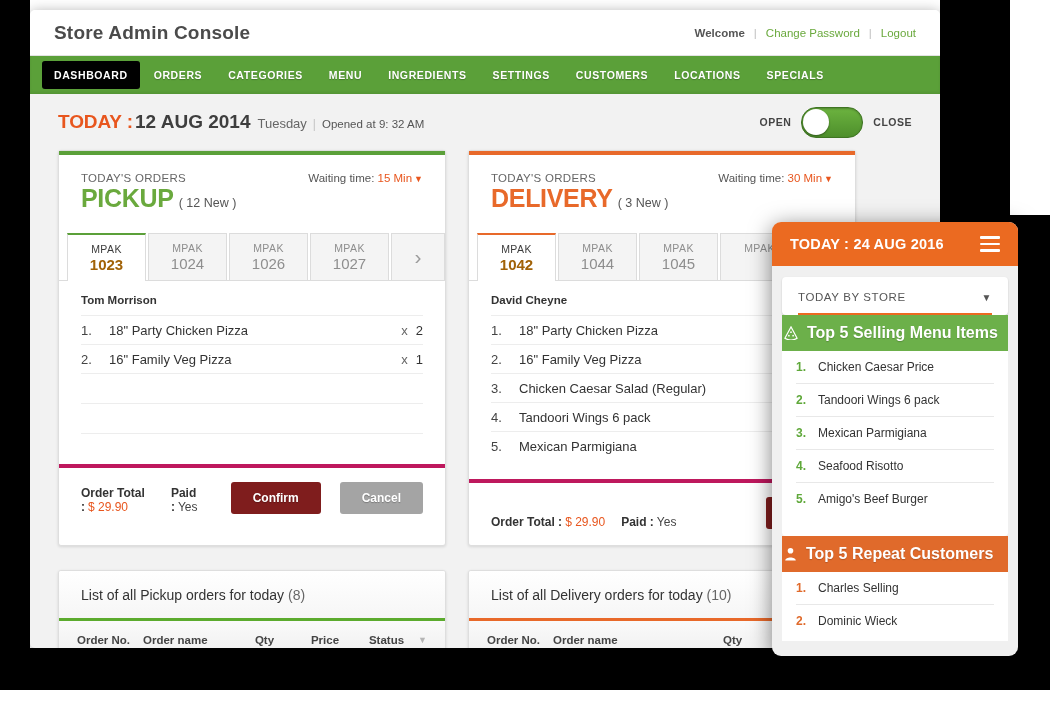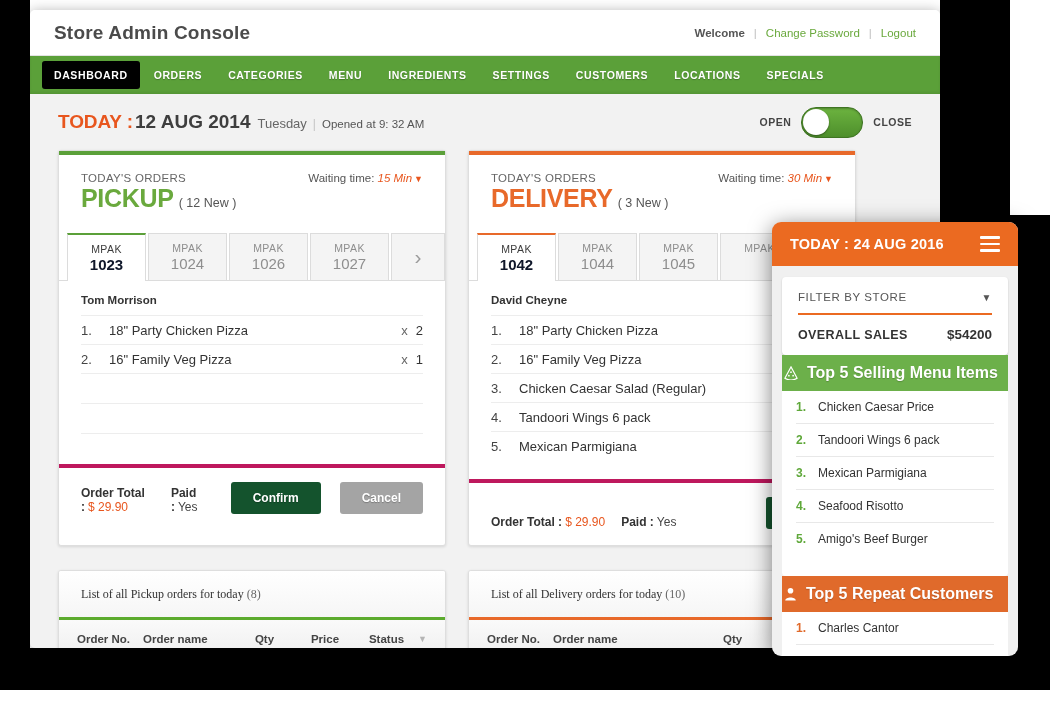--- a/index.html
+++ b/index.html
@@ -63,61 +63,61 @@
   .card-top{height:4px;}
   .card.pickup .card-top{background:#5ba039;}
   .card.delivery .card-top{background:#e8692a;}
   .card-head{padding:17px 22px 6px;display:flex;justify-content:space-between;align-items:flex-start;}
   .kicker{font-size:11.5px;color:#666;letter-spacing:.3px;}
   .bigtype{font-size:25px;font-weight:bold;letter-spacing:-.3px;}
   .bigtype.green{color:#6aa93d;}
   .bigtype.orange{color:#e8692a;}
   .newcount{font-size:12.5px;color:#555;font-weight:normal;margin-left:5px;}
   .wait{font-size:11.5px;color:#555;white-space:nowrap;cursor:pointer;}
-  .wait b{color:#e8561e;font-weight:normal;font-style:italic;}
+  .wait b{color:#e8561e;font-weight:normal;}
   .caret{color:#e8561e;font-size:9px;margin-left:2px;}
   
   .tabs{display:flex;margin:14px 0 0 0;border-bottom:1px solid #dcdcdc;padding-left:8px;}
   .tab{width:77px;padding:8px 0 7px;text-align:center;background:#f4f4f4;
     border:1px solid #dcdcdc;border-bottom:none;margin-right:2px;cursor:pointer;}
   .tab .t1{font-size:10.5px;color:#8e8e8e;letter-spacing:.4px;}
   .tab .t2{font-size:15px;color:#8e8e8e;margin-top:1px;}
   .tab.active{background:#fff;border-top:2px solid;margin-bottom:-1px;padding-bottom:8px;}
   .card.pickup .tab.active{border-top-color:#5ba039;}
   .card.delivery .tab.active{border-top-color:#e8692a;}
   .tab.active .t1{color:#3c3c3c;}
-  .tab.active .t2{color:#0f172a;font-weight:bold;}
+  .tab.active .t2{color:#a16207;font-weight:bold;}
   .tab-next{flex:1;background:#f4f4f4;border:1px solid #dcdcdc;border-bottom:none;
     display:flex;align-items:center;justify-content:center;color:#9a9a9a;font-size:21px;cursor:pointer;}
   .cust-wrap{padding:0 22px;}
   .cust-name{font-size:11.5px;font-weight:bold;color:#333;padding:13px 0 9px;border-bottom:1px solid #ededed;}
   .oitem{display:flex;align-items:center;font-size:13px;color:#333;
     padding:8px 0;border-bottom:1px solid #ededed;height:12px;}
   .oidx{width:28px;color:#444;}
   .oname{flex:1;}
   .oqty{color:#333;white-space:nowrap;}
   .oqty .x{color:#666;margin-right:8px;}
   .ofill{height:29px;border-bottom:1px solid #ededed;}
   .card-foot{display:flex;align-items:flex-end;padding:14px 22px 16px;border-top:4px solid #be185d;
     margin-top:6px;gap:0;}
   .ft{font-size:12px;font-weight:bold;color:#333;}
   .ft .amt{color:#e8561e;font-weight:normal;margin-left:3px;}
   .ft .val{color:#444;font-weight:normal;margin-left:3px;}
   .spacer{flex:1;}
   .btn{font-size:12px;font-weight:bold;color:#fff;border-radius:3px;padding:9px 22px;
     cursor:pointer;text-shadow:0 1px 1px rgba(0,0,0,.25);}
-  .btn-confirm{background:#14532d;margin-left:24px;}
+  .btn-confirm{background:#7f1d1d;margin-left:24px;}
   .btn-cancel{background:#a4a4a4;margin-left:19px;}
 
   
   .lists{display:flex;gap:22px;margin-top:24px;}
   .lpanel{background:#fff;border:1px solid #dedede;border-radius:3px;width:386px;
     box-shadow:0 1px 3px rgba(0,0,0,.12);overflow:hidden;}
-  .lpanel-title{padding:16px 22px 15px;font-size:12px;color:#333;
-    background:linear-gradient(#ffffff,#f6f6f6);font-family:Liberation Serif, serif;}
+  .lpanel-title{padding:16px 22px 15px;font-size:14px;color:#333;
+    background:linear-gradient(#ffffff,#f6f6f6);}
   .lpanel-title .cnt{color:#666;}
   .lrule{height:3px;}
   .lpanel.pickup .lrule{background:#5cab2e;}
   .lpanel.delivery .lrule{background:#e8692a;}
   .lhead{display:flex;align-items:center;padding:13px 18px;
     background:linear-gradient(#fafafa,#efefef);font-size:11.5px;font-weight:bold;color:#444;}
   .lh-no{width:66px;}
   .lh-name{flex:1;}
   .lh-qty{width:56px;}
   .lh-price{width:58px;}
@@ -379,28 +379,24 @@
     <div class="m-title">TODAY : 24 AUG 2016</div>
     <div class="burger">
         <i></i>
         <i></i>
         <i></i>
       </div>
   </div>
   <div class="m-body">
     <div class="m-card">
       <div class="m-filter">
-        <span>FILTER BY STORE</span>
+        <span>TODAY BY STORE</span>
         <span class="dcaret">▼</span>
       </div>
       <div class="m-fline"></div>
-      <div class="m-sales">
-        <span>OVERALL SALES</span>
-        <span class="val">$54200</span>
-      </div>
     </div>
 
     <div class="m-bar green">
       <span style="display:inline-flex;">
         <svg width="14" height="14" viewBox="0 0 16 16">
             <path d="M8 1 L15 14 A14 14 0 0 1 1 14 Z" fill="none" stroke="#fff" stroke-width="1.3"></path>
             <circle cx="8" cy="7" r="1" fill="#fff"></circle>
             <circle cx="5.6" cy="11" r="1" fill="#fff"></circle>
             <circle cx="10.4" cy="11" r="1" fill="#fff"></circle>
           </svg>
@@ -436,21 +432,21 @@
         <svg width="13" height="14" viewBox="0 0 14 16">
             <circle cx="7" cy="4.2" r="3.2" fill="#fff"></circle>
             <path d="M1 15.5 C1 10.8 13 10.8 13 15.5 Z" fill="#fff"></path>
           </svg>
       </span>
       <span>Top 5 Repeat Customers</span>
     </div>
     <div class="m-list orange">
       <div class="m-row">
         <span class="num">1.</span>
-        <span>Charles Cantor</span>
+        <span>Charles Selling</span>
       </div>
       <div class="m-row">
         <span class="num">2.</span>
         <span>Dominic Wieck</span>
       </div>
     </div>
   </div>
 </div>
 
 </body></html>

